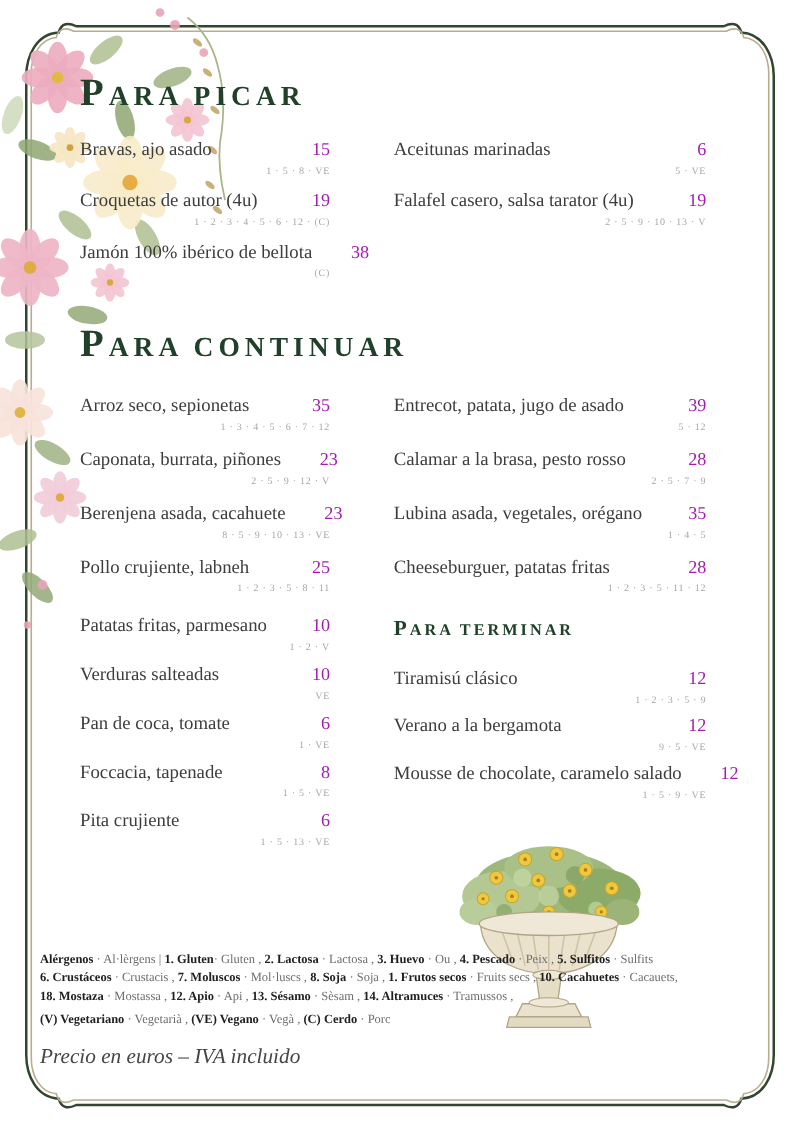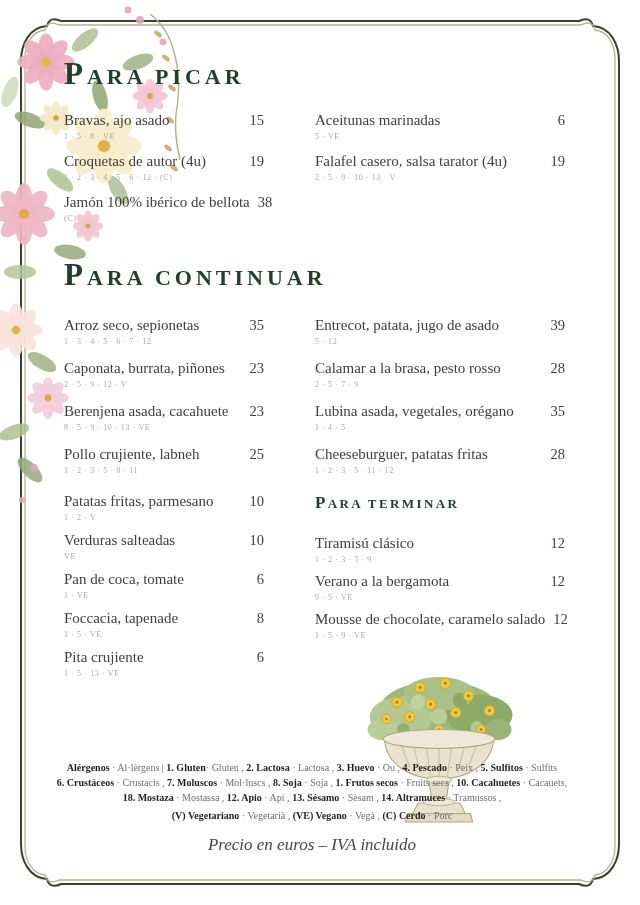--- a/index.html
+++ b/index.html
@@ -18,28 +18,28 @@
   h2.sub-title::first-letter{font-size:17px;}
 
   .cols{display:grid;grid-template-columns:200px 250px;justify-content:space-between;}
   .half-row{display:grid;grid-template-columns:200px 250px;justify-content:space-between;margin-top:4px;}
   .menucol{min-width:0;}
 
   .item{margin-bottom:12px;}
   .sec-items-1 .item{margin-bottom:14px;}
   .sec-items-2 .item{margin-bottom:10px;}
   .sec-items-3 .item{margin-bottom:9px;}
-  .item-top{display:flex;justify-content:space-between;align-items:baseline;white-space:nowrap;}
+  .item-top{display:flex;justify-content:space-between;align-items:baseline;white-space:nowrap;gap:23px;}
   .item-name{font-size:15px;color:#3d3d3d;}
-  .item-price{font-size:14.5px;color:#404040;margin-left:8px;}
-  .item-codes{margin-top:3px;font-size:8px;color:#a8a8a8;letter-spacing:.6px;min-height:9px;}
+  .item-price{font-size:14.5px;color:#a21caf;margin-left:8px;}
+  .item-codes{margin-top:3px;font-size:8px;color:#a8a8a8;letter-spacing:.6px;min-height:9px;text-align:right;}
 
   .urn-wrap{margin-top:16px;margin-left:34px;width:180px;}
 
-  footer{position:absolute;left:16px;right:32px;top:760px;text-align:center;}
+  footer{position:absolute;left:32px;right:32px;top:760px;}
   .legend-line{font-size:10px;line-height:15px;color:#6d6d6d;}
   .legend-line b{color:#1f1f1f;font-weight:700;}
   .veg-line{margin-top:3px;}
   .price-note{margin-top:12px;font-size:17px;font-style:italic;color:#454545;}
 </style>
 </head>
 <body>
 
 <div class="page">
 

